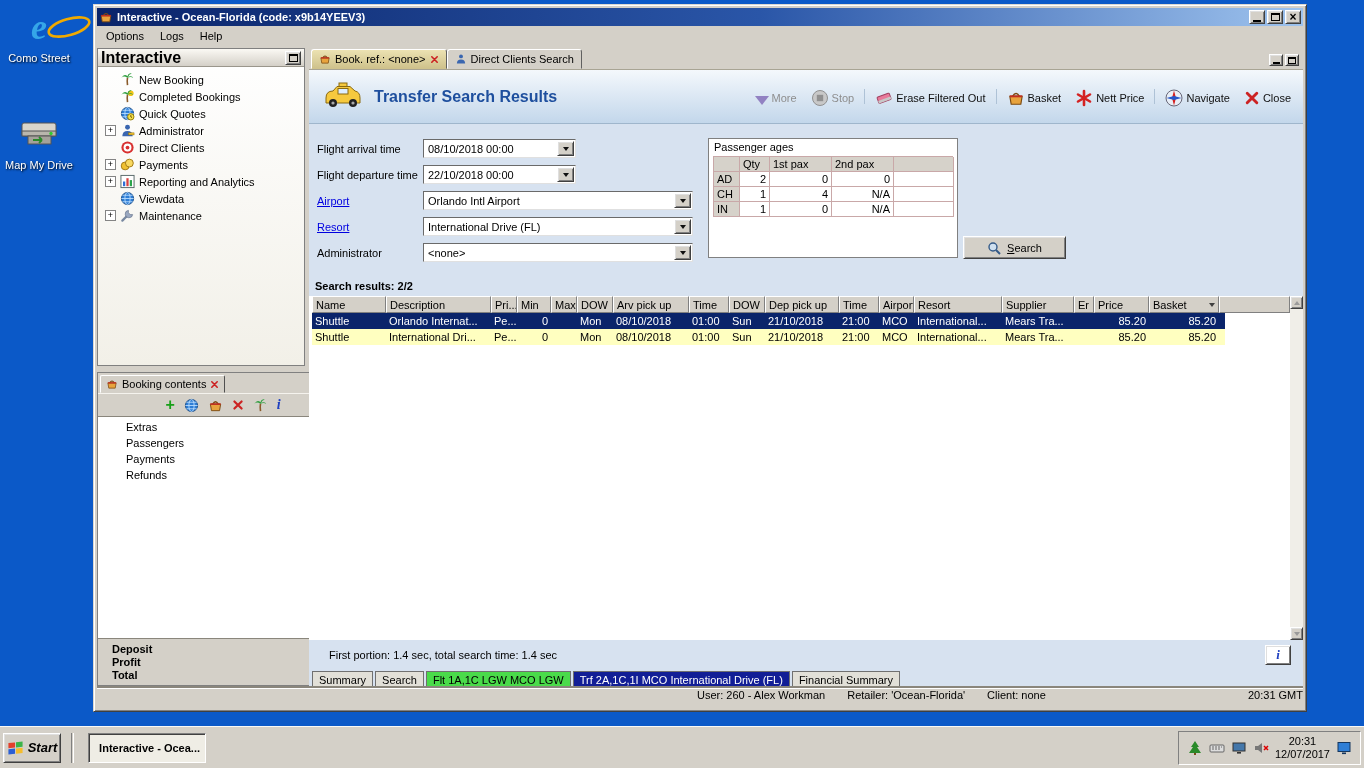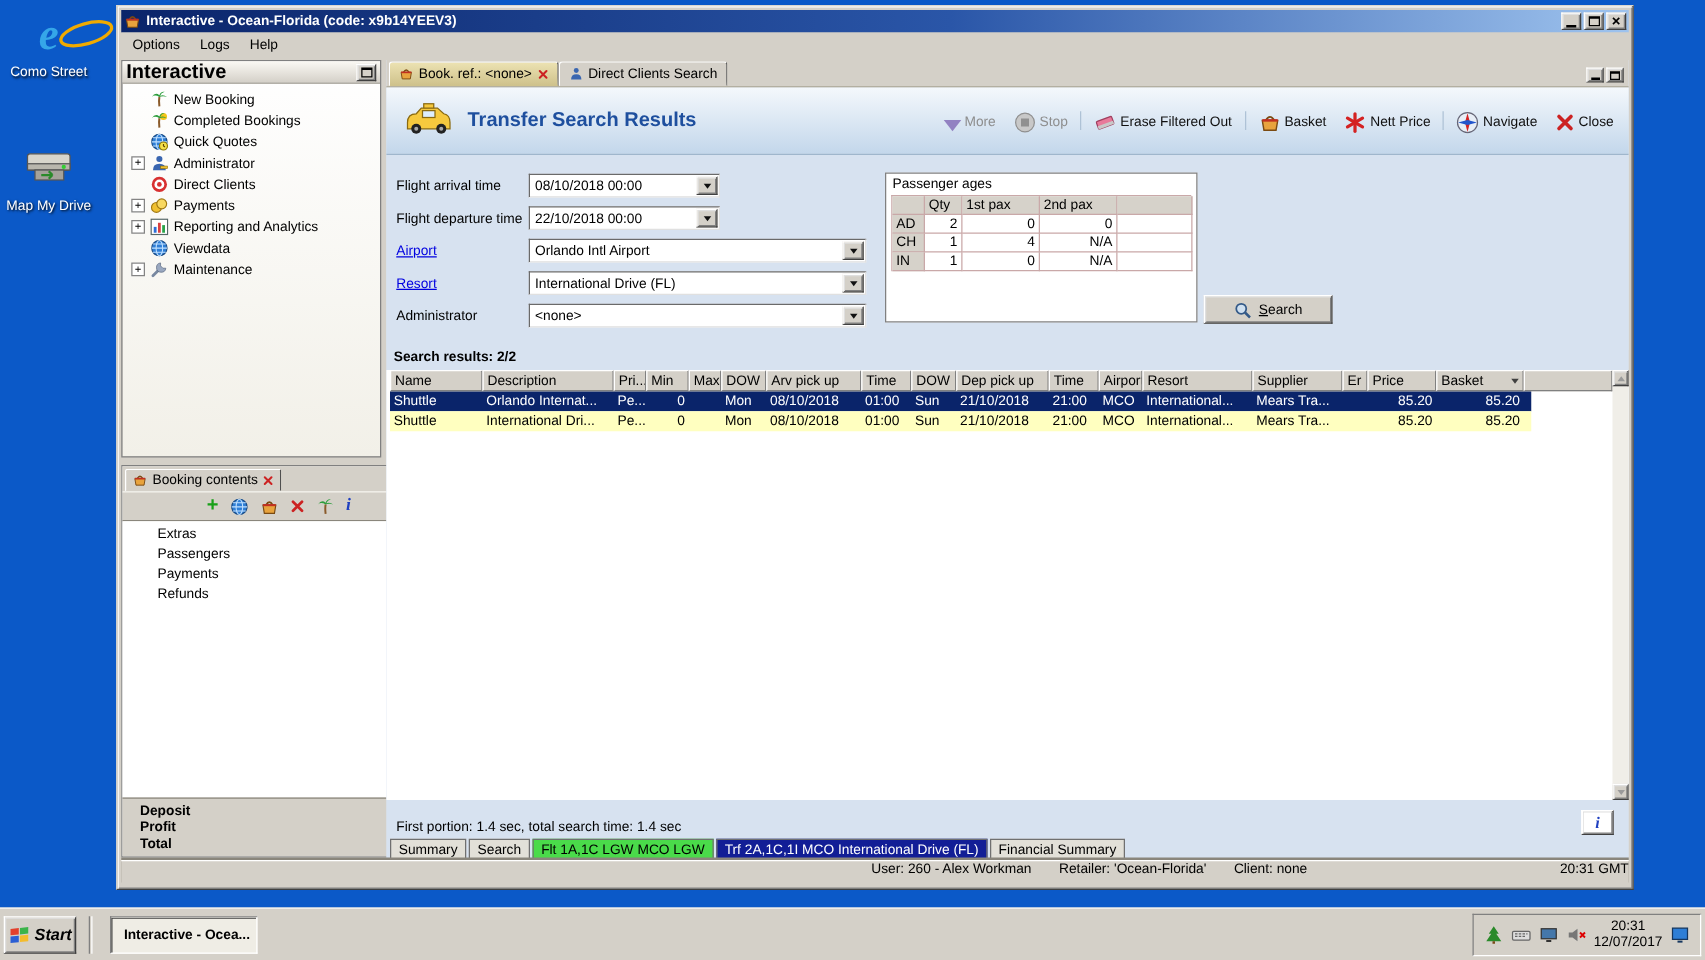--- a/index.html
+++ b/index.html
@@ -99,21 +99,21 @@
 .rrow.sel{background:#0A246A;color:#fff}
 .rrow.alt{background:#FFFFC0}
 .rcell{padding:0 3px;white-space:nowrap;overflow:hidden;flex:none}
 .num{text-align:right}
 .w0{width:74px}.w1{width:105px}.w2{width:26px}.w3{width:34px}.w4{width:26px}.w5{width:36px}.w6{width:76px}.w7{width:40px}.w8{width:36px}.w9{width:74px}.w10{width:40px}.w11{width:35px}.w12{width:88px}.w13{width:72px}.w14{width:20px}.w15{width:55px}.w16{width:70px}
 .vscroll{position:absolute;top:0;right:0;bottom:0;width:13px;background:#F0EEE8}
 .vs-btn{position:absolute;left:0;width:13px;height:13px;display:flex;align-items:center;justify-content:center}
 .vs-btn.up{top:0}.vs-btn.down{bottom:0}
 .tri-up-g{width:0;height:0;border-left:3px solid transparent;border-right:3px solid transparent;border-bottom:4px solid #9A9A9A}
 .tri-dn-g{width:0;height:0;border-left:3px solid transparent;border-right:3px solid transparent;border-top:4px solid #9A9A9A}
-.info-row{position:absolute;top:594px;left:0;right:0;height:26px;display:flex;align-items:flex-end;padding:0 12px 0 8px}
+.info-row{position:absolute;top:594px;left:12px;right:0;height:26px;display:flex;align-items:center;padding:0 12px 0 8px}
 .info-btn{margin-left:auto;width:26px;height:20px;display:flex;align-items:center;justify-content:center;background:#fff;font-family:"Liberation Serif",serif;font-style:italic;font-weight:bold;font-size:13px;color:#2040C0}
 .bottom-tabs{position:absolute;top:623px;left:3px;display:flex;gap:2px}
 .btab{height:17px;display:flex;align-items:center;padding:0 6px;border:1px solid #707070;background:#E2E0D8;white-space:nowrap}
 .btab.green{background:#4ADB4A}
 .btab.navy{background:#121E96;color:#fff}
 
 .statusbar{position:absolute;left:0;right:0;bottom:0;height:20px;background:#D4D0C8;border-top:1px solid #FFF;box-shadow:0 -2px 0 #8A867C;display:flex;align-items:flex-start}
 .status-group{margin-left:600px;display:flex;gap:22px;white-space:nowrap}
 .status-time{margin-left:auto;white-space:nowrap}
 

